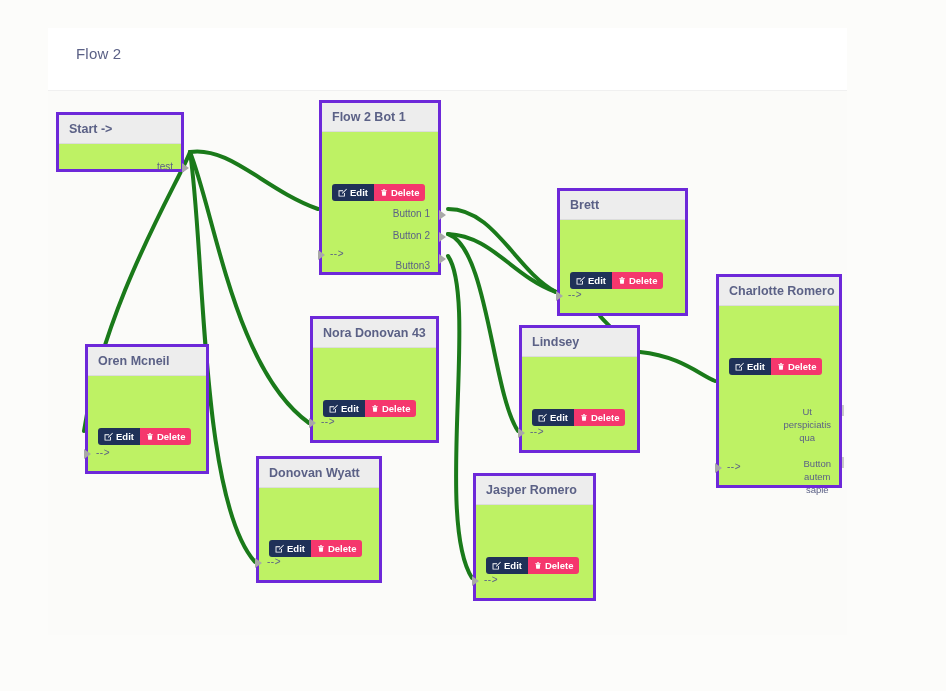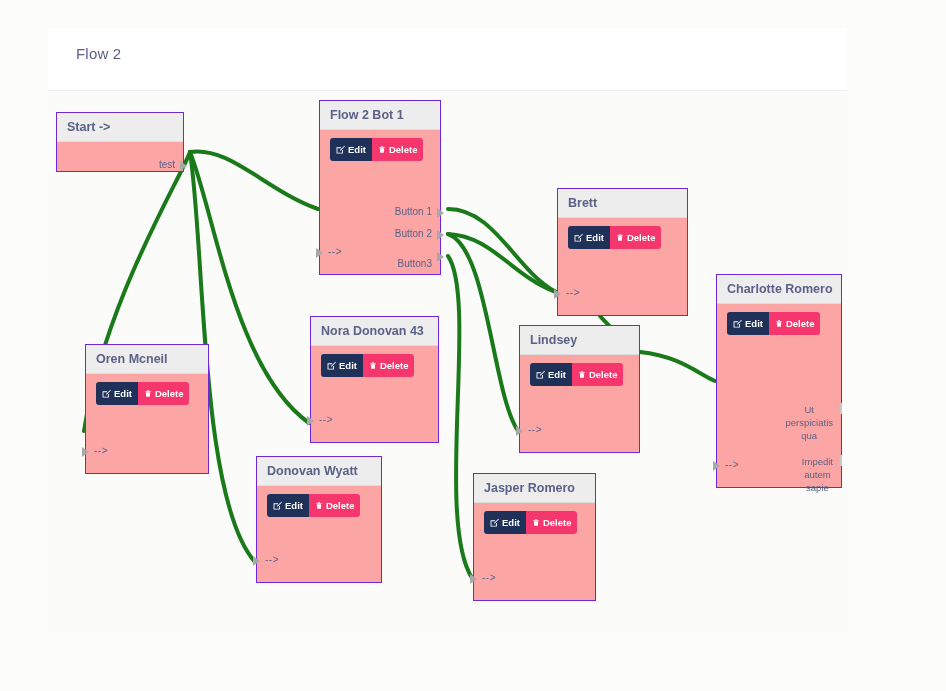--- a/index.html
+++ b/index.html
@@ -29,40 +29,40 @@
     position:absolute;left:48px;top:90px;width:799px;height:545px;
     background:#fbfbf9;
   }
 
   
   #edges{position:absolute;left:0;top:0;width:946px;height:691px;pointer-events:none;}
 
   
   .node{
     position:absolute;
-    background:#fca5a5;
-    border:1px solid #6d28d9;
+    background:#bef264;
+    border:3px solid #6d28d9;
     box-sizing:border-box;
   }
   .node-title{
     height:28px;line-height:28px;
     background:#ededed;
     border-bottom:1px solid #dcdcdc;
     padding:0 10px;
     font-size:12.5px;font-weight:bold;color:#5b6186;
     white-space:nowrap;overflow:hidden;
   }
   .node-body{position:relative;}
   .btn-row{padding:8px 0 0 10px;display:flex;}
   .btn{
     display:inline-flex;align-items:center;gap:3px;
-    height:23px;padding:0 6px;
+    height:17px;padding:0 6px;
     font-size:9.5px;font-weight:bold;color:#ffffff;
     box-sizing:border-box;white-space:nowrap;
-    border:none;cursor:pointer;
+    border:none;cursor:pointer;margin-top:44px;
   }
   .btn-edit{background:#1f3158;border-radius:3px 0 0 3px;}
   .btn-delete{background:#f5376d;border-radius:0 3px 3px 0;}
   .btn svg{display:block;}
 
   
   .port-in{
     position:absolute;left:8px;
     font-size:10px;color:#5b6186;letter-spacing:.5px;
     white-space:nowrap;
@@ -326,21 +326,21 @@
           </div>
           <div class="port-in" style="top: 155px;">--&gt;</div>
           <div class="port-marker" style="left: -4px; top: 157px;"></div>
           <div class="out-text" style="top: 99px;">
             <div>Ut</div>
             <div>perspiciatis</div>
             <div>qua</div>
           </div>
           <div class="stub" style="left: 123px; top: 99px;"></div>
           <div class="out-text" style="top: 151px;">
-            <div>Impedit</div>
+            <div>Button</div>
             <div>autem</div>
             <div>sapie</div>
           </div>
           <div class="stub" style="left: 123px; top: 151px;"></div>
         </div>
       </div>
     </div>
 </div>
 
 </body></html>

